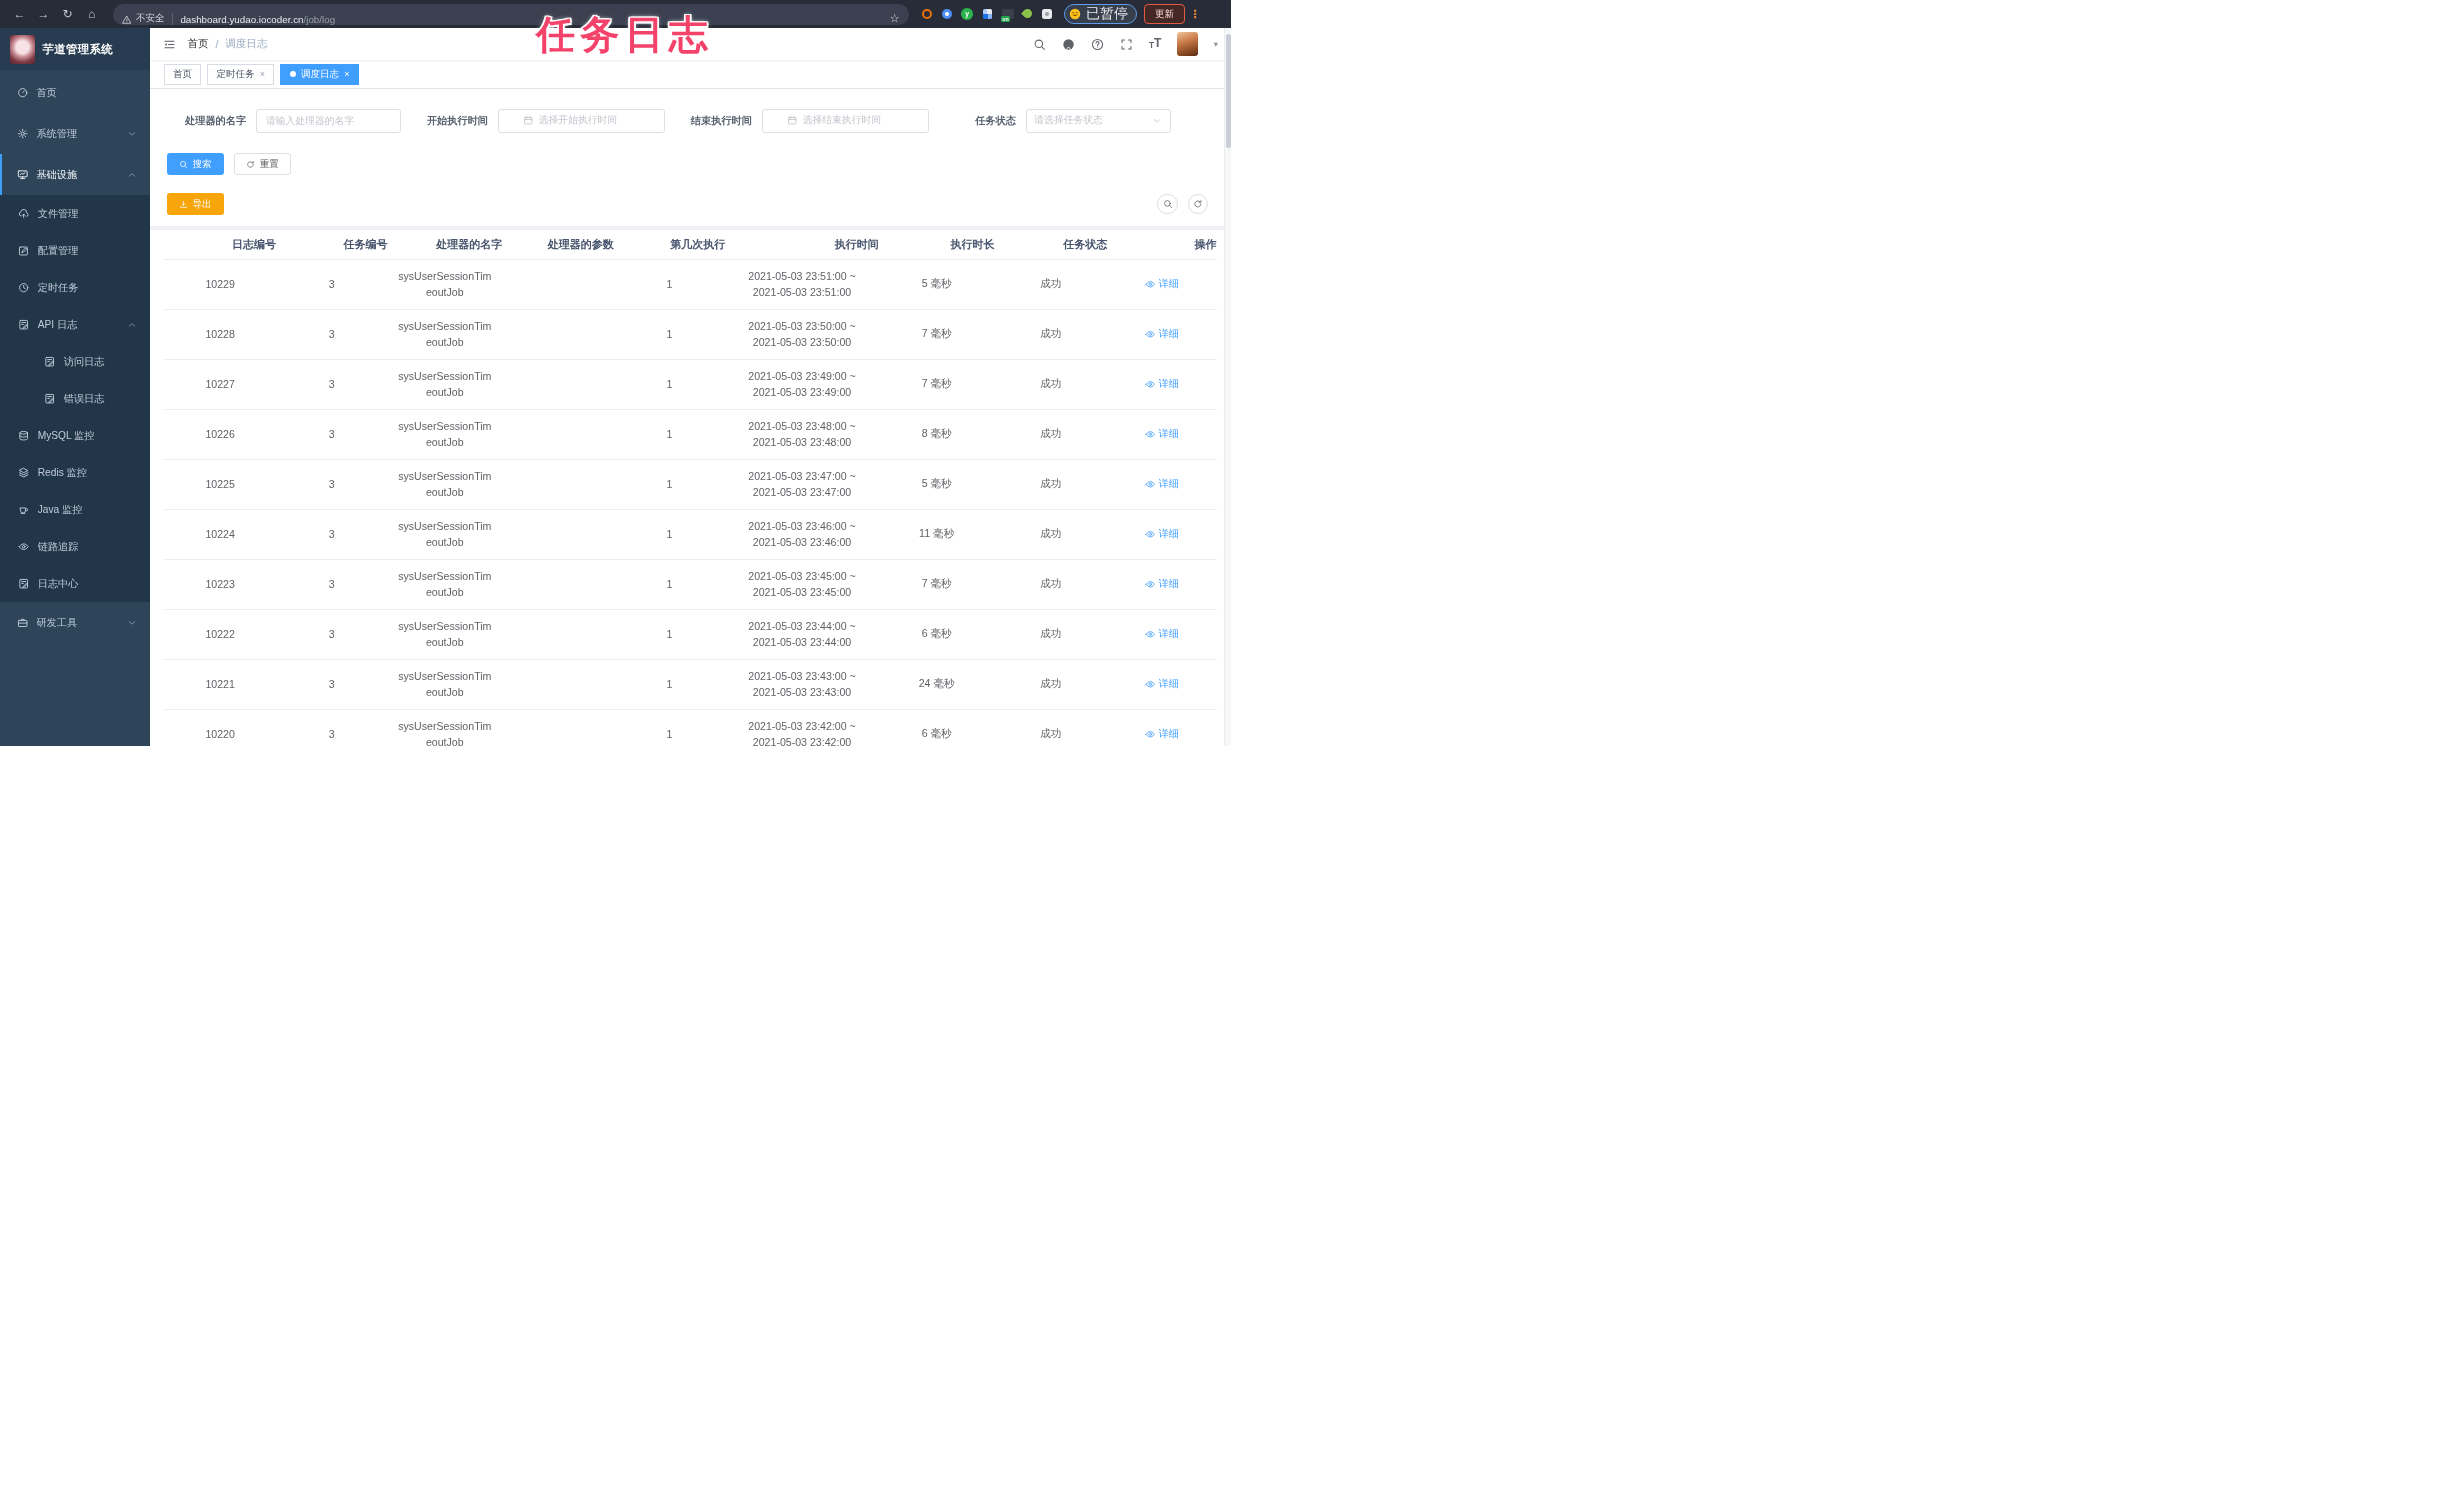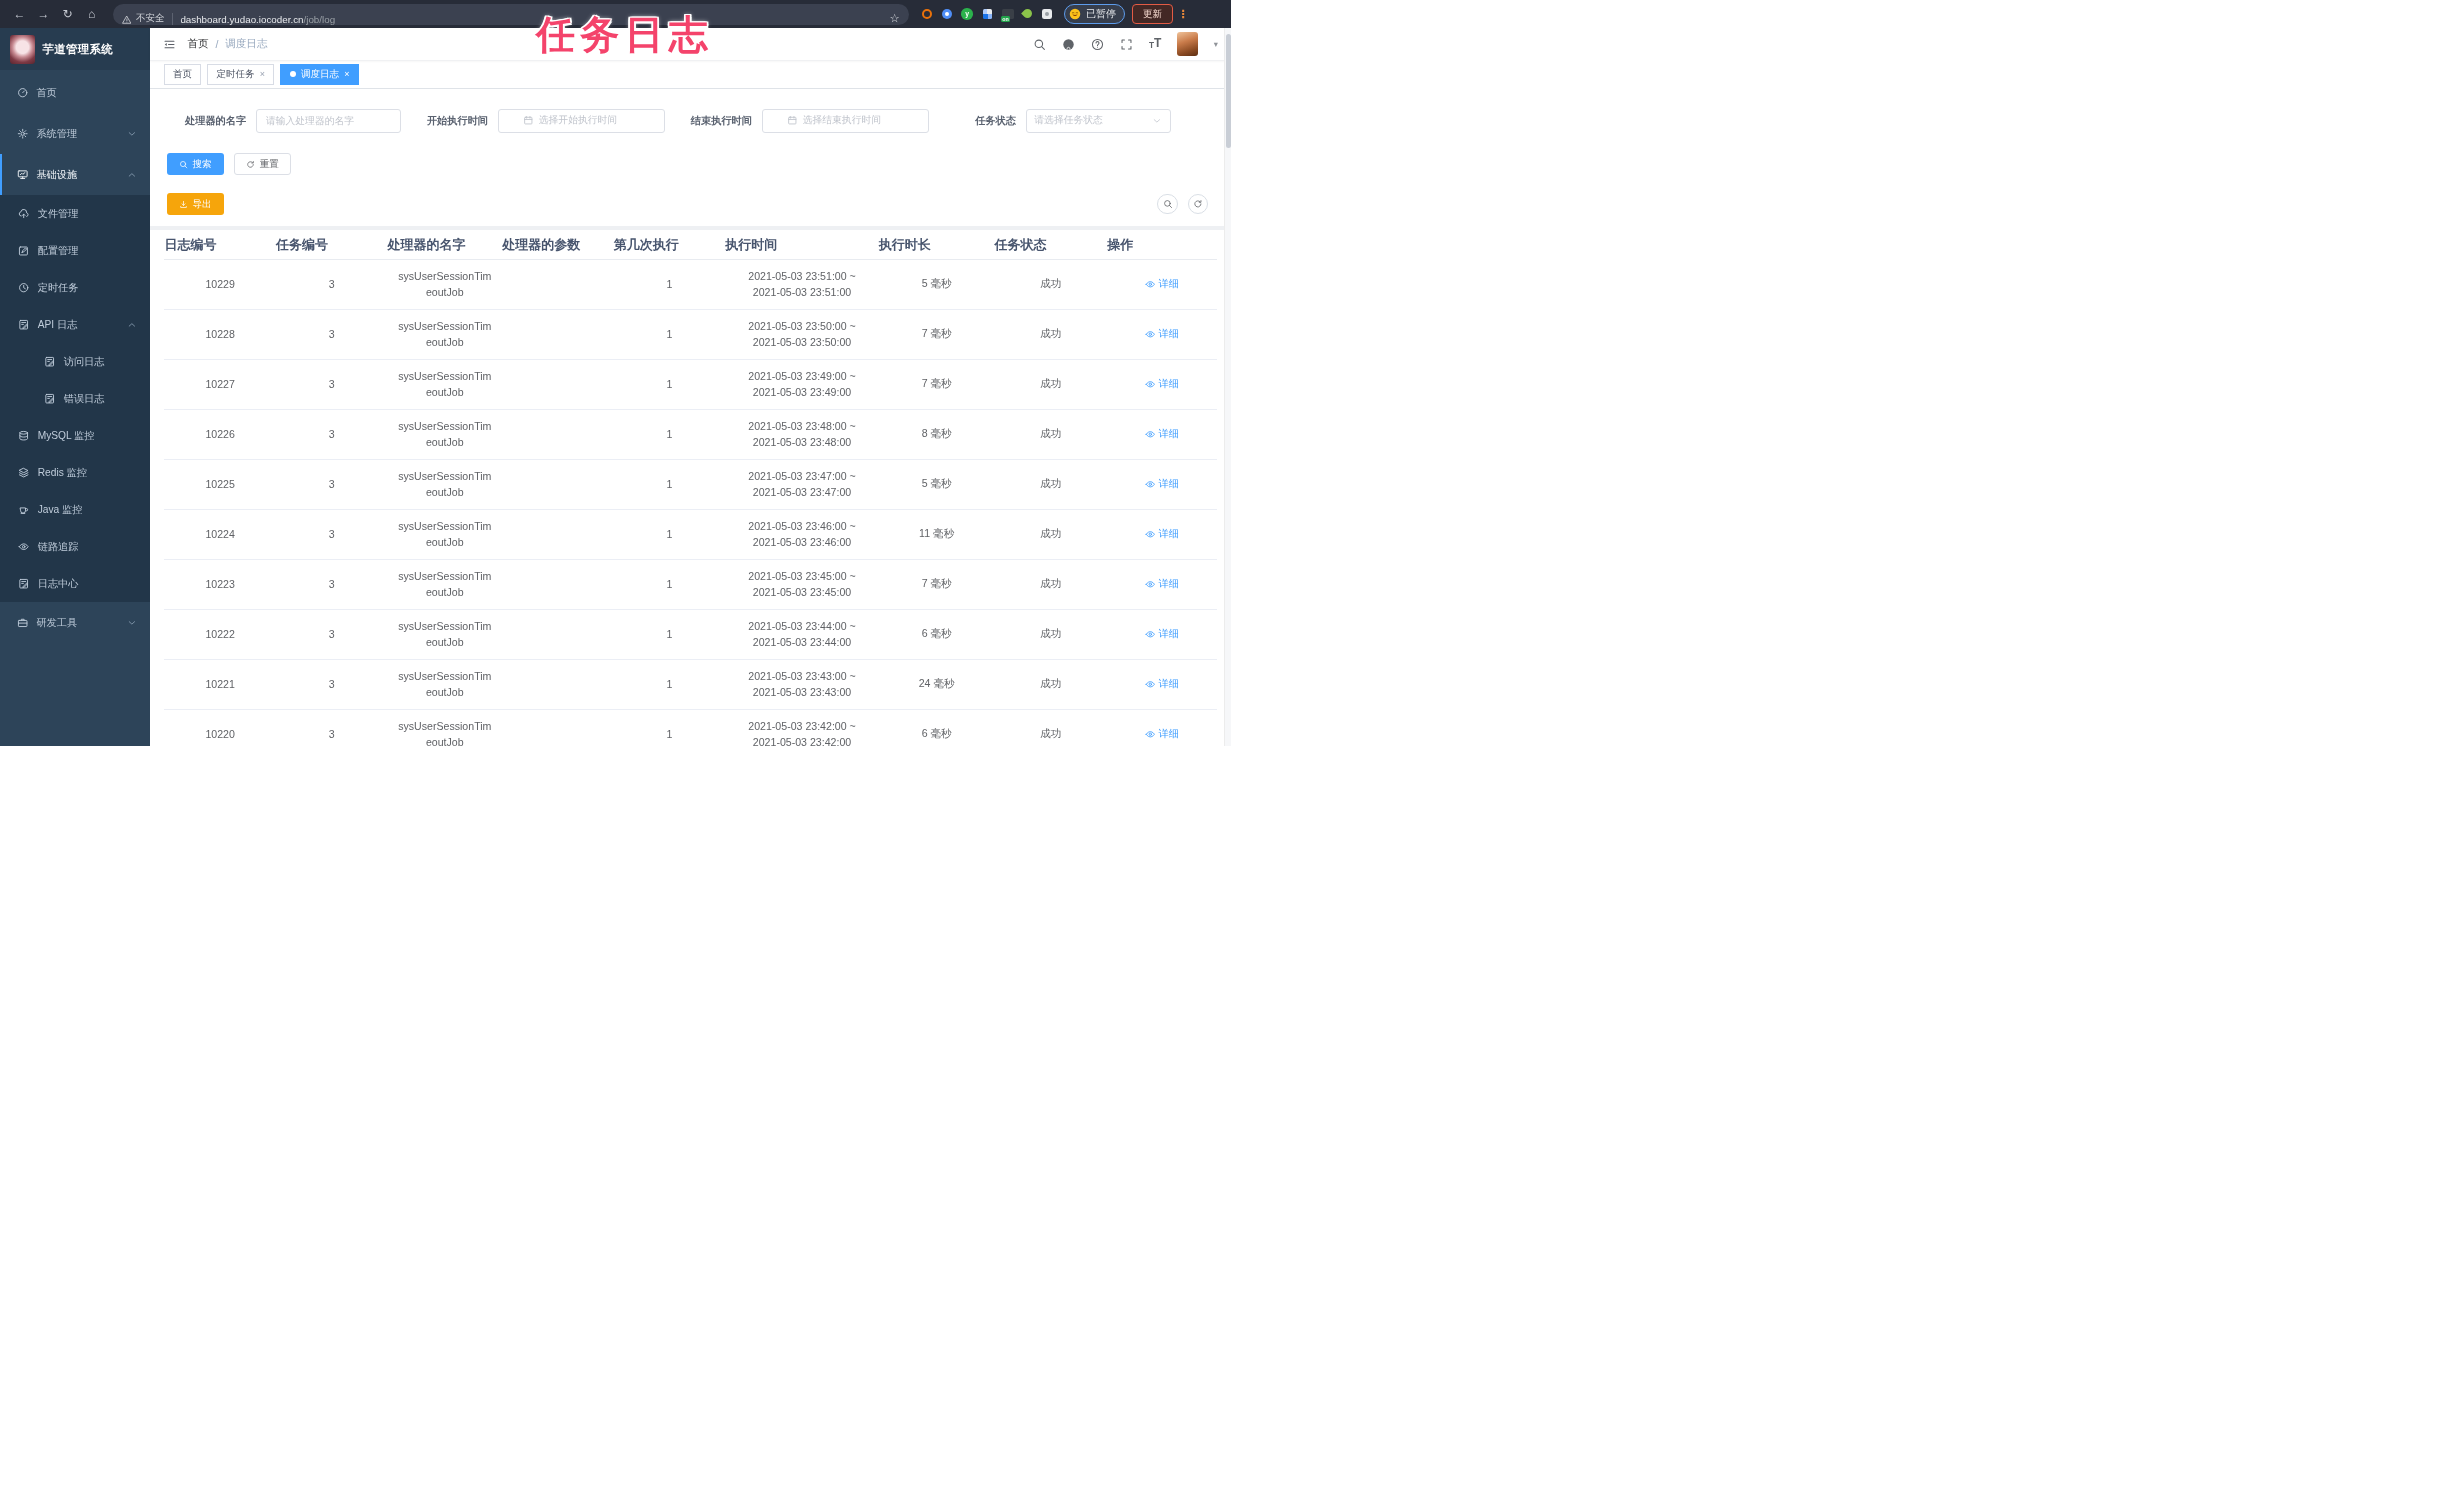--- a/index.html
+++ b/index.html
@@ -26,21 +26,21 @@
   .ext-pin::after{content:'';position:absolute;left:3px;top:3px;width:3.8px;height:3.8px;border-radius:50%;background:#fff}
   .ext-y{width:11.4px;height:11.4px;border-radius:50%;background:#2bb24c;color:#fff;font-size:6.8px;font-weight:700;display:flex;align-items:center;justify-content:center}
   .ext-grid{width:9.8px;height:9.8px;border-radius:1.5px;background:conic-gradient(#e8eaed 0 25%,#8ab4f8 0 50%,#1a73e8 0 75%,#aecbfa 0)}
   .ext-on{width:11.4px;height:9.8px;border-radius:1.5px;background:#3a3f47;position:relative}
   .ext-on .on-badge{position:absolute;left:-1.5px;bottom:-3px;background:#21a34a;color:#fff;font-size:5.3px;font-weight:700;border-radius:1.5px;padding:0 1.5px;line-height:6px}
   .ext-leaf{width:9px;height:9px;background:#8bc34a;border-radius:0 50% 50% 50%;transform:rotate(-45deg)}
   .ext-puzzle{width:9.8px;height:9.8px;background:#e8eaed;border-radius:2.3px;position:relative}
   .ext-puzzle::after{content:'';position:absolute;left:3px;top:3px;width:3.8px;height:3.8px;border-radius:50%;background:#9aa0a6}
   .paused{margin-left:12px;height:19.7px;border:1.5px solid #5d9cec;border-radius:10.6px;background:#373e4c;display:flex;align-items:center;gap:4.5px;padding:0 7.6px 0 4.5px;cursor:pointer}
   .paused .face svg{width:12px;height:12px;stroke:none}
-  .paused-label{color:#e8eaed;font-size:10px}
+  .paused-label{color:#e8eaed;font-size:14px}
   .update{margin-left:7.6px;height:19.7px;border:1.5px solid #e25b45;border-radius:4px;background:#432825;color:#f6d9cf;font-size:9.5px;display:flex;align-items:center;padding:0 9.8px;cursor:pointer}
   .dots{color:#e8883a;font-size:11.4px;margin:0 4.5px 0 4.5px;cursor:pointer;font-weight:700}
 
   
   .app{display:flex;height:718px}
   .sidebar{width:150px;flex-shrink:0;background:#2d4459;color:#c0cddb;display:flex;flex-direction:column}
   .logo{height:42px;display:flex;align-items:center;padding-left:9.8px;gap:7.6px;background:#273c50}
   .logo-img{width:25px;height:29px;border-radius:3px;background:radial-gradient(circle at 50% 42%,#f7e3e6 0 30%,#c88b93 48%,#7e3a45 72%,#58242e 100%);flex-shrink:0}
   .logo-title{color:#fff;font-size:11.4px;font-weight:700;letter-spacing:0.4px}
   .menu{flex:1;padding-top:2.3px}
@@ -97,21 +97,21 @@
   .btn-plain{background:#fff;border-color:#dcdfe6;color:#606266}
   .btn-warning{background:#f6a50b;color:#fff;margin:0}
   .toolrow{margin:18px 23px 0 16.7px;display:flex;align-items:center}
   .circles{margin-left:auto;display:flex;gap:9.8px}
   .circle{width:20.4px;height:20.4px;border-radius:50%;border:0.8px solid #dadfe6;display:flex;align-items:center;justify-content:center;color:#606266;background:#fff;cursor:pointer}
   .circle svg{width:9.8px;height:9.8px}
 
   .band{height:3.8px;background:#eef0f3;margin-top:11.4px}
   .table{margin:0 14.4px}
   .thead{display:flex;align-items:center;height:29.5px;border-bottom:0.8px solid #e8ebf0}
-  .th{font-size:13px;font-weight:700;color:#48556e;text-align:left}
+  .th{font-size:11px;font-weight:700;color:#48556e;text-align:right}
   .trow{display:flex;align-items:center;height:50px;border-bottom:0.8px solid #ebeef5;font-size:10.6px;color:#606266}
   .cell{text-align:center}
   .two div{line-height:16.7px}
   .c0{width:10.6%}.c1{width:10.6%}.c2{width:10.9%}.c3{width:10.6%}.c4{width:10.6%}
   .c5{width:14.6%}.c6{width:11%}.c7{width:10.7%}.c8{width:10.4%}
   .detail{color:#409eff;display:inline-flex;align-items:center;gap:3px;font-size:10.2px;cursor:pointer}
   .detail svg{width:10.6px;height:10.6px}
 
   .watermark{position:absolute;top:8.3px;left:50%;margin-left:9px;transform:translateX(-50%);font-size:39px;font-weight:800;letter-spacing:5.3px;color:#f4436b;z-index:50;white-space:nowrap;pointer-events:none;
     text-shadow:-1.5px -1.5px 0 #fff,1.5px -1.5px 0 #fff,-1.5px 1.5px 0 #fff,1.5px 1.5px 0 #fff,0 -1.5px 0 #fff,0 1.5px 0 #fff,-1.5px 0 0 #fff,1.5px 0 0 #fff,0 0 5.3px rgba(255,255,255,.9)}

